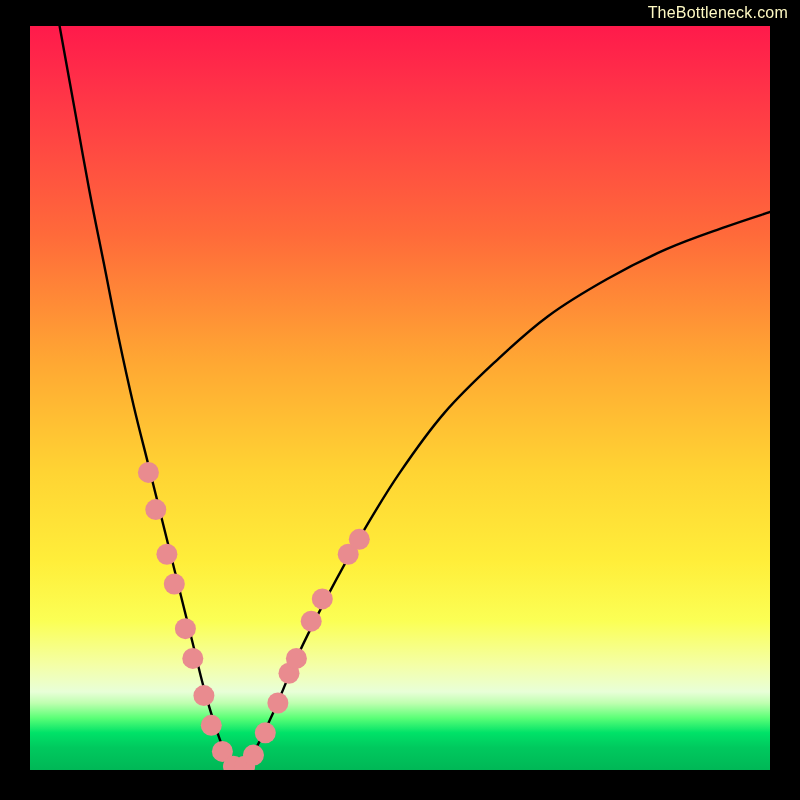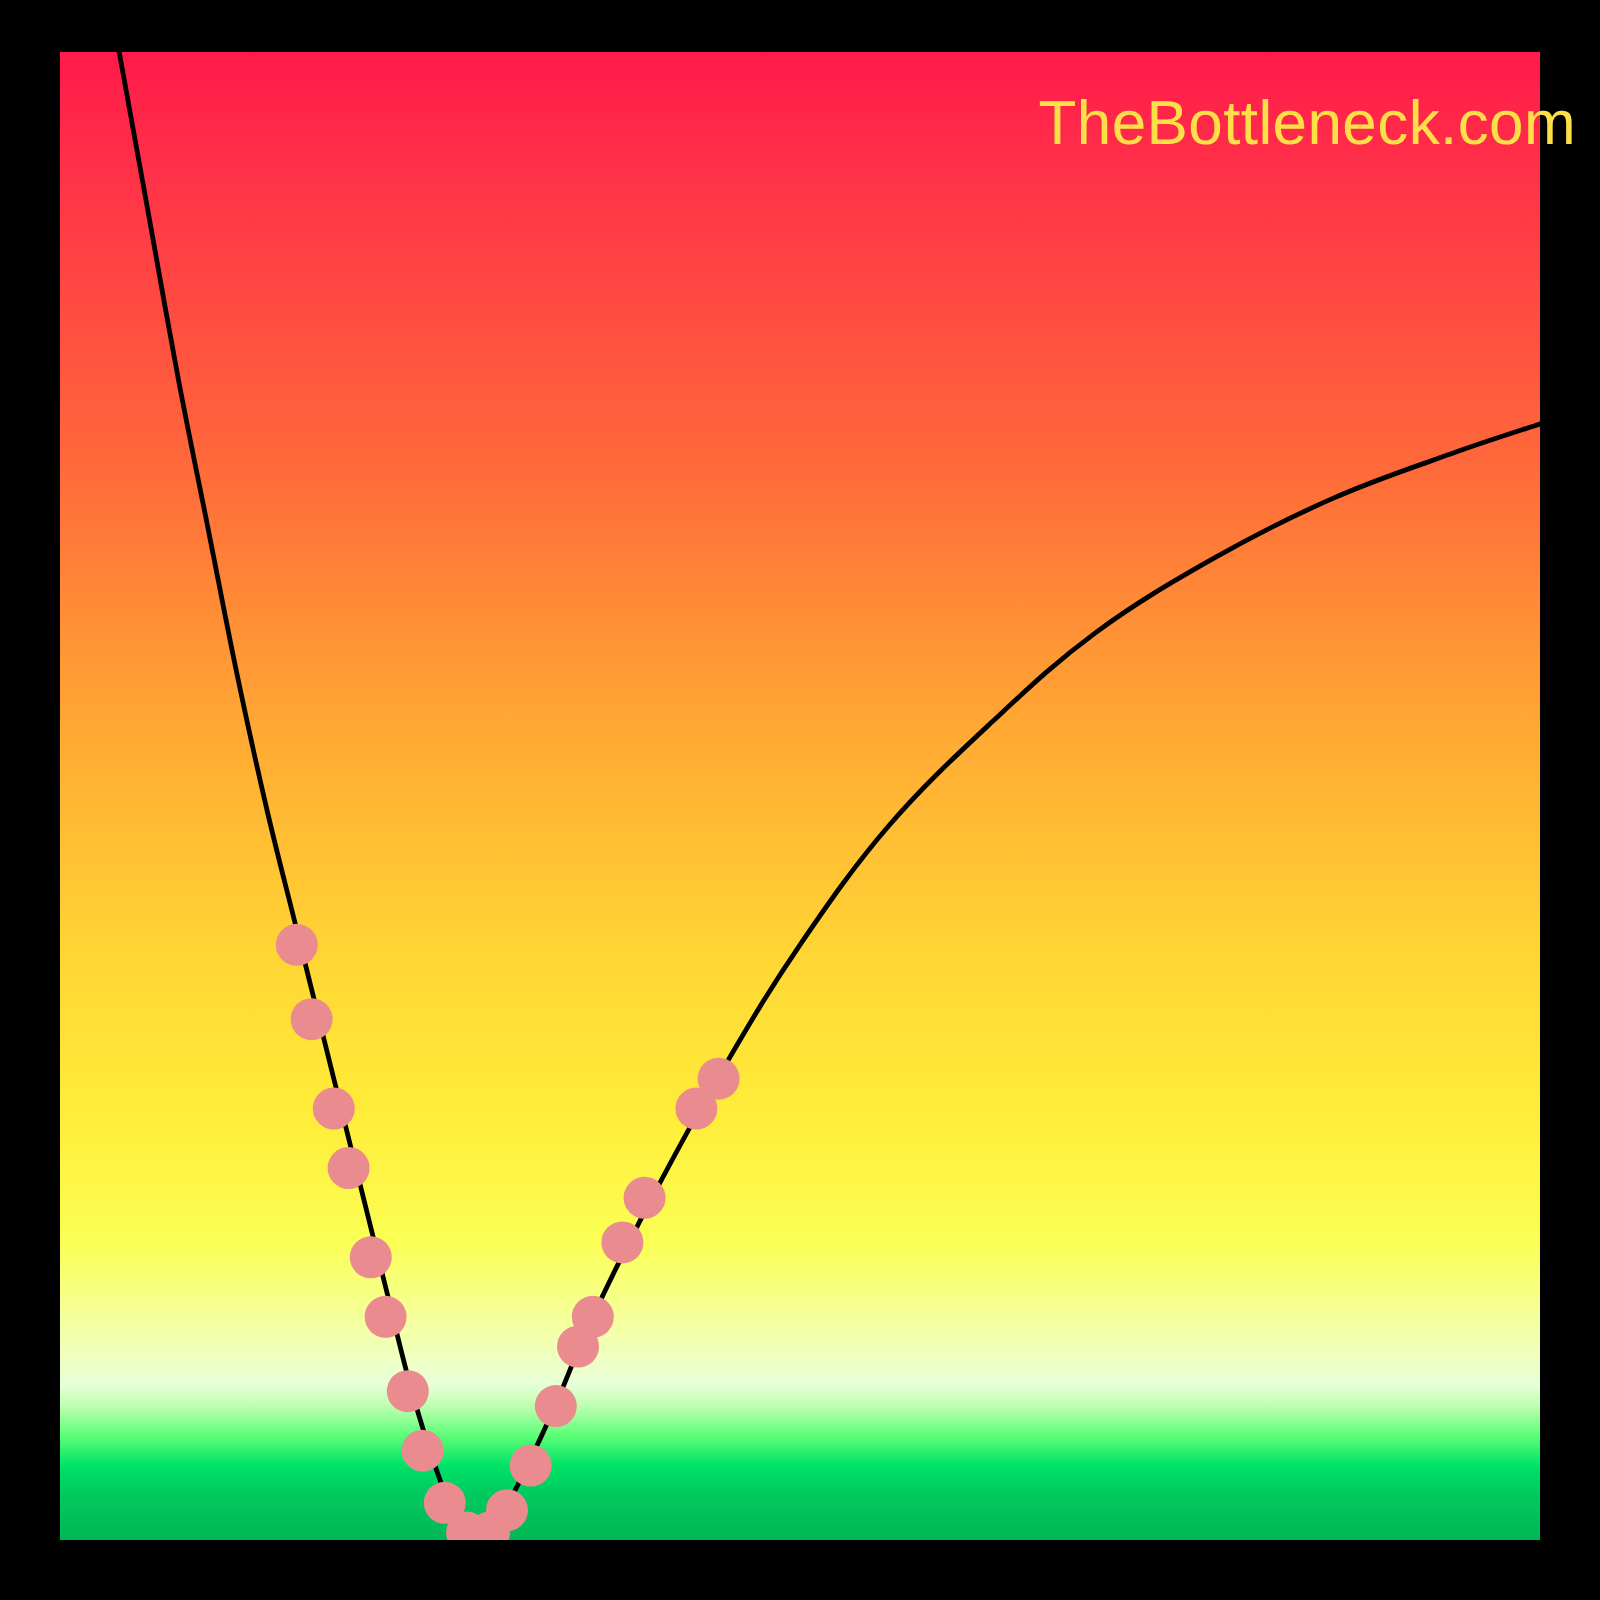--- a/index.html
+++ b/index.html
@@ -41,27 +41,26 @@
       #5bff77 93%,
       #00e268 95%,
       #00c95e 97%,
       #00b756 100%
     );
   }
   .watermark {
     position: absolute;
     top: 4px;
     right: 12px;
-    color: #fde047;
-    font-size: 31px;
+    color: #fef9c3;
+    font-size: 16px;
     font-weight: 500;
     letter-spacing: 0.2px;
     z-index: 30;
     user-select: none;
-    margin-top: 40px;
   }
   svg.curve {
     position: absolute;
     left: 0;
     top: 0;
     width: 740px;
     height: 744px;
     z-index: 10;
   }
   svg.dots {

